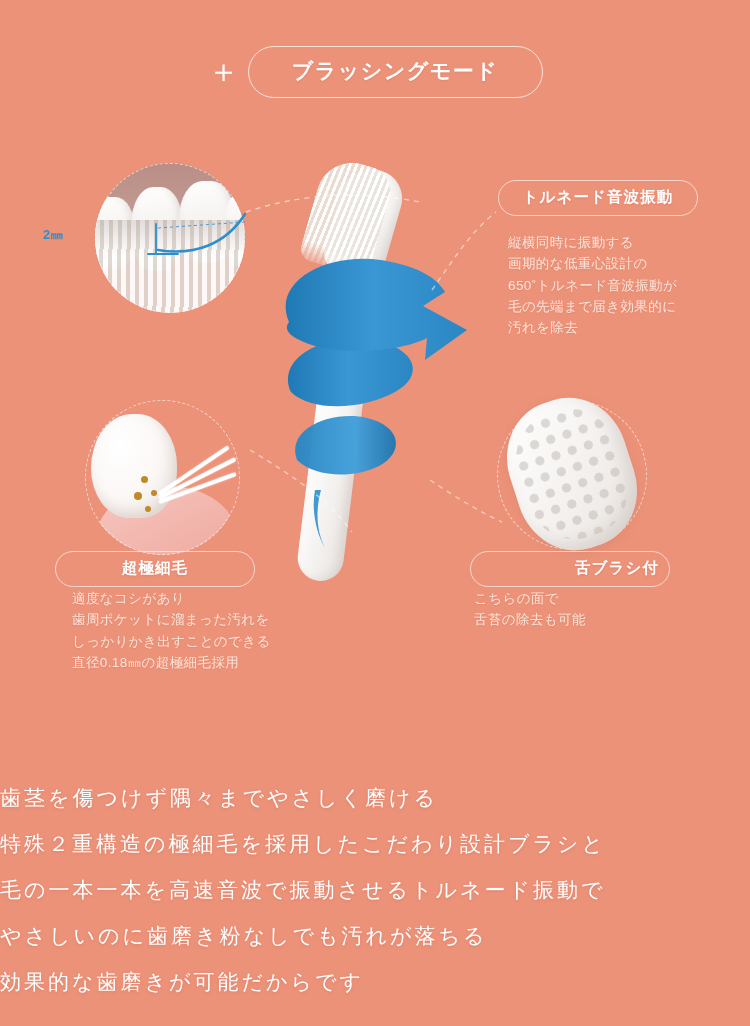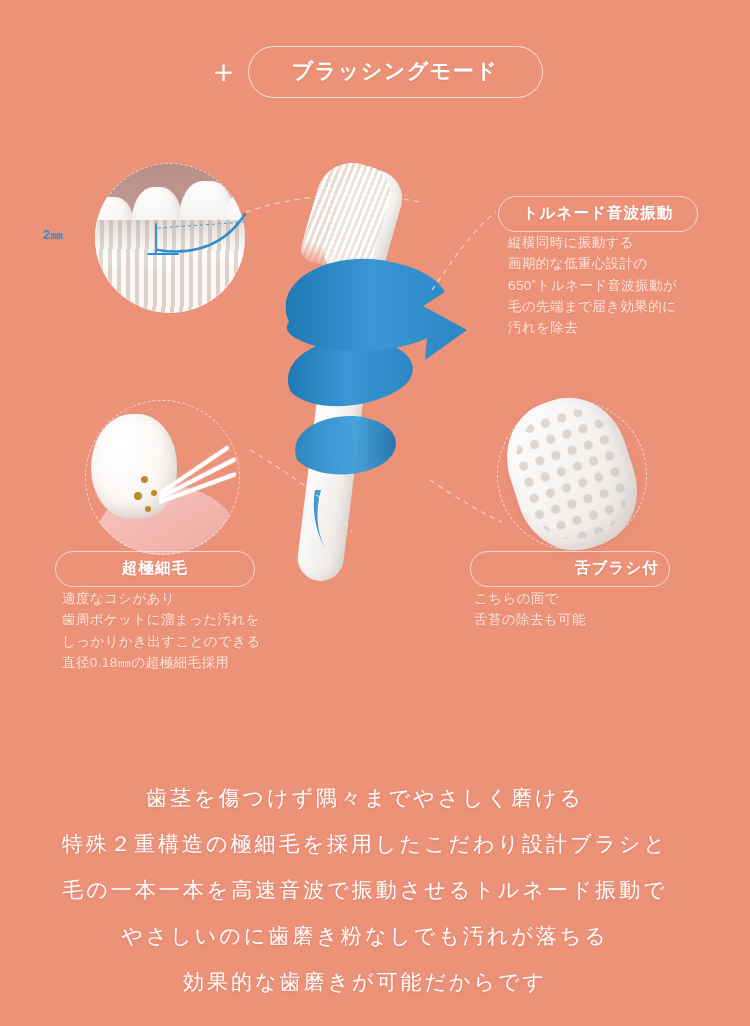--- a/index.html
+++ b/index.html
@@ -55,21 +55,21 @@
     font-size:13.5px;
     line-height:1.58;
     letter-spacing:.4px;
     white-space:pre-line;
     text-shadow:0 1px 1px rgba(190,92,66,.18);
   }
 
   
   .bottom-copy {
     position:absolute; left:0; top:775px; width:730px;
-    text-align:center;
+    text-align:left;
     font-family:"Liberation Serif", serif;
     color:#ffffff;
     font-size:21px;
     letter-spacing:3px;
     line-height:46px;
     text-shadow:0 1px 3px rgba(186,88,62,.25);
   }
   .bottom-copy div { white-space:nowrap; }
 
   
@@ -241,21 +241,21 @@
     </svg>
   </div>
 
   <svg class="dashline" width="750" height="620" style="left:0; top:150px;">
     <path d="M246 62 C 300 44, 360 40, 420 52" fill="none" stroke="rgba(255,255,255,.55)" stroke-width="1.4" stroke-dasharray="5 5"></path>
     <path d="M432 140 C 452 112, 470 82, 496 62" fill="none" stroke="rgba(255,255,255,.55)" stroke-width="1.4" stroke-dasharray="5 5"></path>
     <path d="M250 300 C 300 330, 330 352, 352 382" fill="none" stroke="rgba(255,255,255,.5)" stroke-width="1.4" stroke-dasharray="5 5"></path>
     <path d="M430 330 C 460 350, 480 362, 502 372" fill="none" stroke="rgba(255,255,255,.5)" stroke-width="1.4" stroke-dasharray="5 5"></path>
   </svg>
 
-  <div class="pill" style="left:498px; top:196px; width:200px;">トルネード音波振動</div>
+  <div class="pill" style="left:498px; top:180px; width:200px;">トルネード音波振動</div>
   <div class="desc" style="left:508px; top:232px; width:215px;">縦横同時に振動する
 画期的な低重心設計の
 650˚トルネード音波振動が
 毛の先端まで届き効果的に
 汚れを除去</div>
 
   <div class="clipcircle" style="left:85px; top:400px; width:155px; height:155px;">
     <div style="position:absolute; inset:0; background:#ec9279;"></div>
     <div class="lc-gum" style="left:12px; top:86px; width:140px; height:84px;"></div>
     <div class="lc-tooth" style="left:6px; top:14px; width:86px; height:104px;"></div>
@@ -263,21 +263,21 @@
     <div class="lc-bristle" style="left:74px; top:96px; width:86px; height:4px; transform:rotate(-27deg);"></div>
     <div class="lc-bristle" style="left:74px; top:100px; width:82px; height:4px; transform:rotate(-20deg);"></div>
     <div class="plaque" style="left:56px; top:76px; width:7px; height:7px;"></div>
     <div class="plaque" style="left:66px; top:90px; width:6px; height:6px;"></div>
     <div class="plaque" style="left:49px; top:92px; width:8px; height:8px;"></div>
     <div class="plaque" style="left:60px; top:106px; width:6px; height:6px;"></div>
   </div>
   <div class="dashcircle" style="left:85px; top:400px; width:155px; height:155px;"></div>
 
   <div class="pill" style="left:55px; top:551px; width:200px;">超極細毛</div>
-  <div class="desc" style="left:62px; top:588px; width:240px;">適度なコシがあり
+  <div class="desc" style="left:72px; top:588px; width:240px;">適度なコシがあり
 歯周ポケットに溜まった汚れを
 しっかりかき出すことのできる
 直径0.18㎜の超極細毛採用</div>
 
   <div class="dashcircle" style="left:497px; top:400px; width:150px; height:150px;"></div>
   <div class="pad" style="left:512px; top:398px; width:120px; height:152px;">
     <div class="pad-dots"></div>
   </div>
 
   <div class="pill" style="left:470px; top:551px; width:200px;text-align:right;">舌ブラシ付</div>

